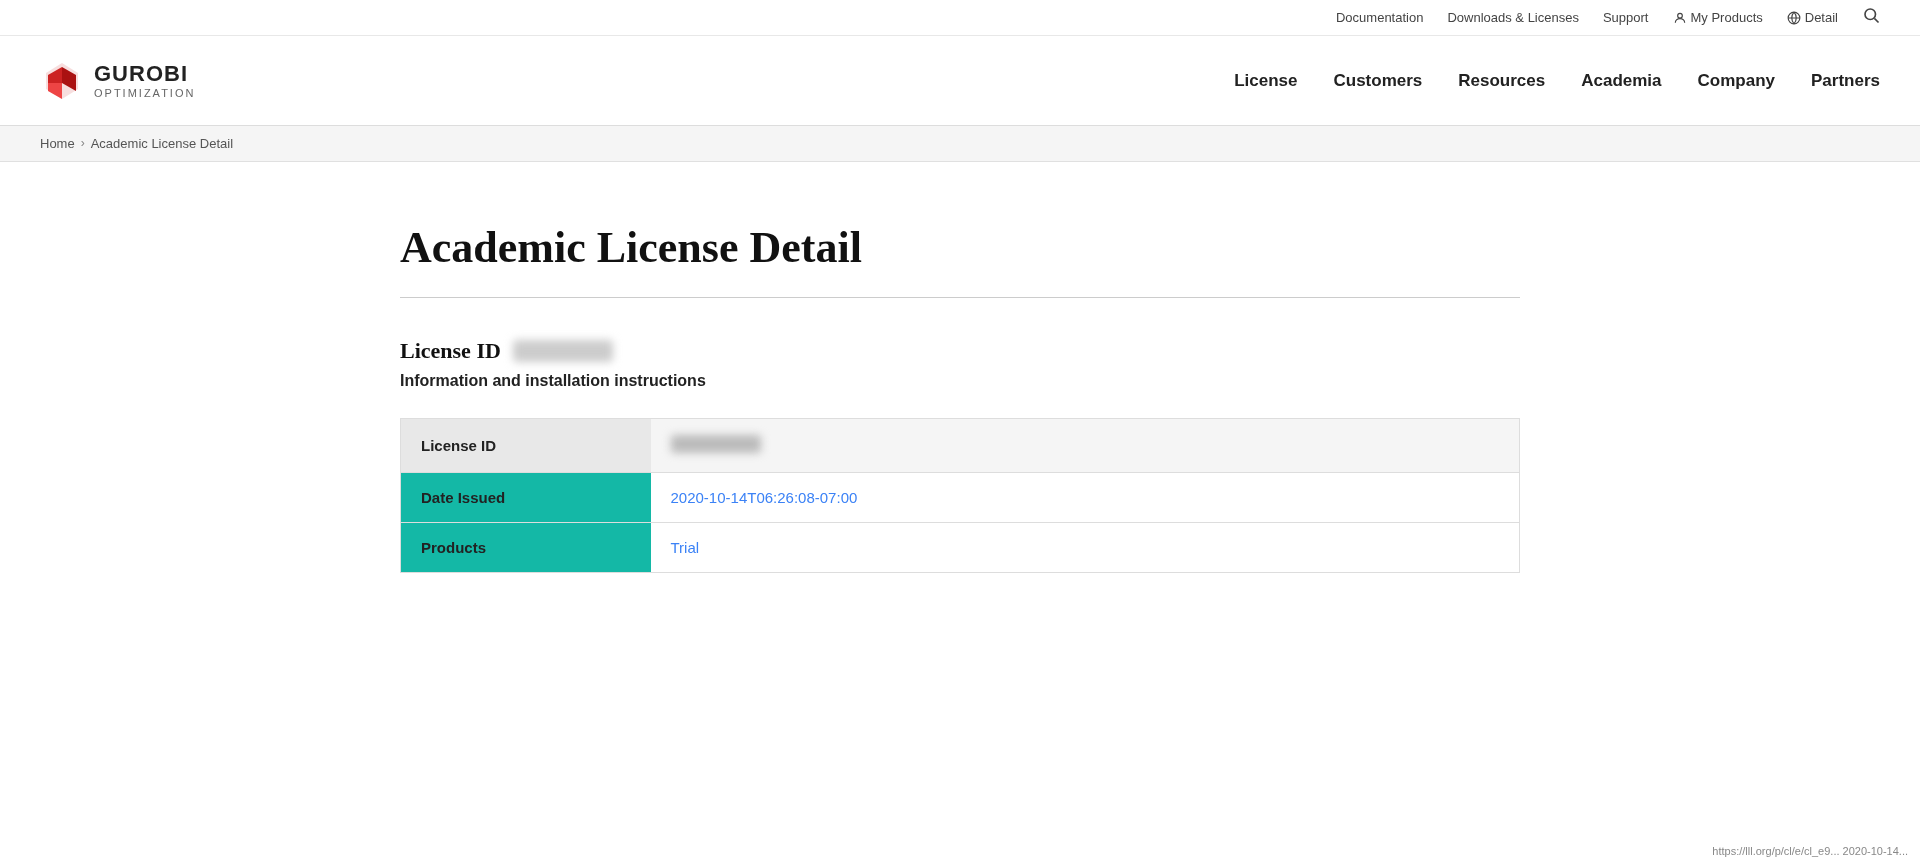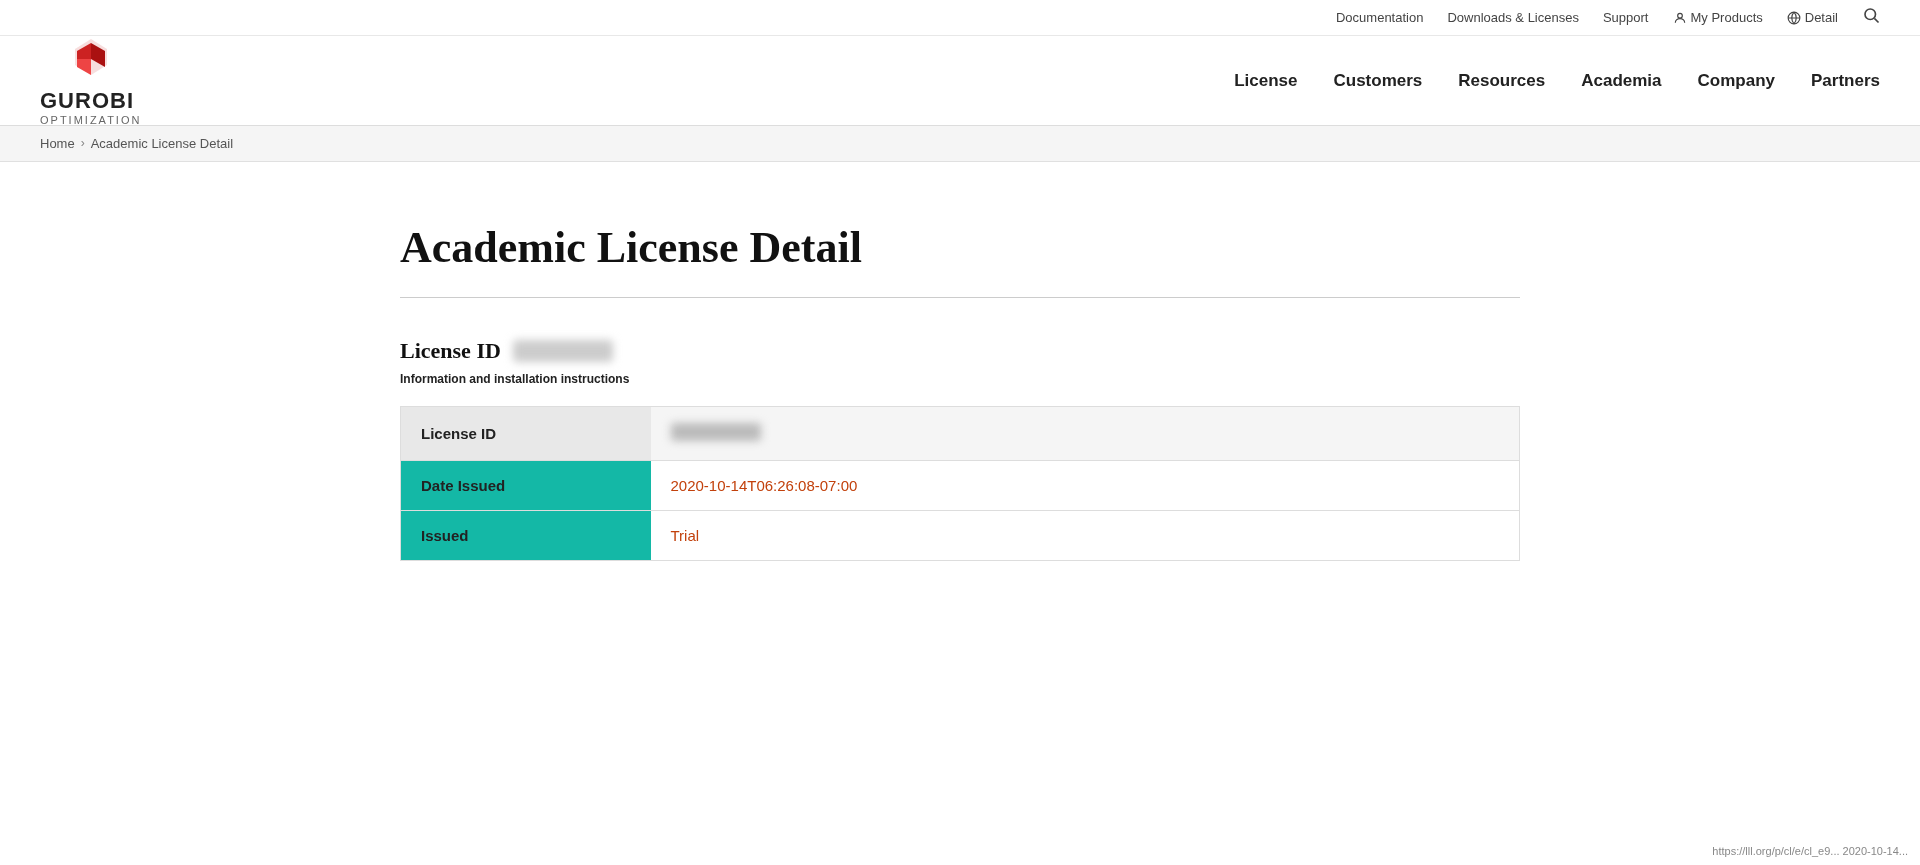--- a/index.html
+++ b/index.html
@@ -32,21 +32,20 @@
       padding: 0 40px;
       display: flex;
       align-items: center;
       justify-content: space-between;
       height: 90px;
     }
     .logo-area {
       display: flex;
       align-items: center;
       gap: 10px;
-      flex-direction: column;
     }
     .logo-shape {
       width: 44px;
       height: 44px;
     }
     .logo-text {
       display: flex;
       flex-direction: column;
       line-height: 1.1;
     }
@@ -141,24 +140,24 @@
     .license-id-blurred {
       display: inline-block;
       width: 100px;
       height: 22px;
       background: #ccc;
       border-radius: 4px;
       filter: blur(4px);
       vertical-align: middle;
     }
     .info-instructions {
-      font-size: 12px;
+      font-size: 16px;
       font-weight: 700;
       color: #222;
-      margin-bottom: 20px;
+      margin-bottom: 28px;
     }
 
     
     .details-table {
       width: 100%;
       border-collapse: collapse;
       border: 1px solid #ddd;
     }
     .details-table tr {
       border-bottom: 1px solid #ddd;
@@ -190,21 +189,21 @@
     }
     .cell-blurred {
       display: inline-block;
       width: 90px;
       height: 18px;
       background: #bbb;
       border-radius: 3px;
       filter: blur(4px);
     }
     .cell-link {
-      color: #c2410c;
+      color: #3b82f6;
       text-decoration: none;
     }
 
     
     .footer-hint {
       position: fixed;
       bottom: 8px;
       right: 12px;
       font-size: 11px;
       color: #888;
@@ -301,21 +300,21 @@
           <span class="cell-blurred"></span>
         </td>
       </tr>
       <tr>
         <td>Date Issued</td>
         <td>
           <a class="cell-link" href="#">2020-10-14T06:26:08-07:00</a>
         </td>
       </tr>
       <tr>
-        <td>Issued</td>
+        <td>Products</td>
         <td>
           <a class="cell-link" href="#">Trial</a>
         </td>
       </tr>
     </tbody>
   </table>
 </div>
 
 <div class="footer-hint">https://lll.org/p/cl/e/cl_e9... 2020-10-14...</div>
 

